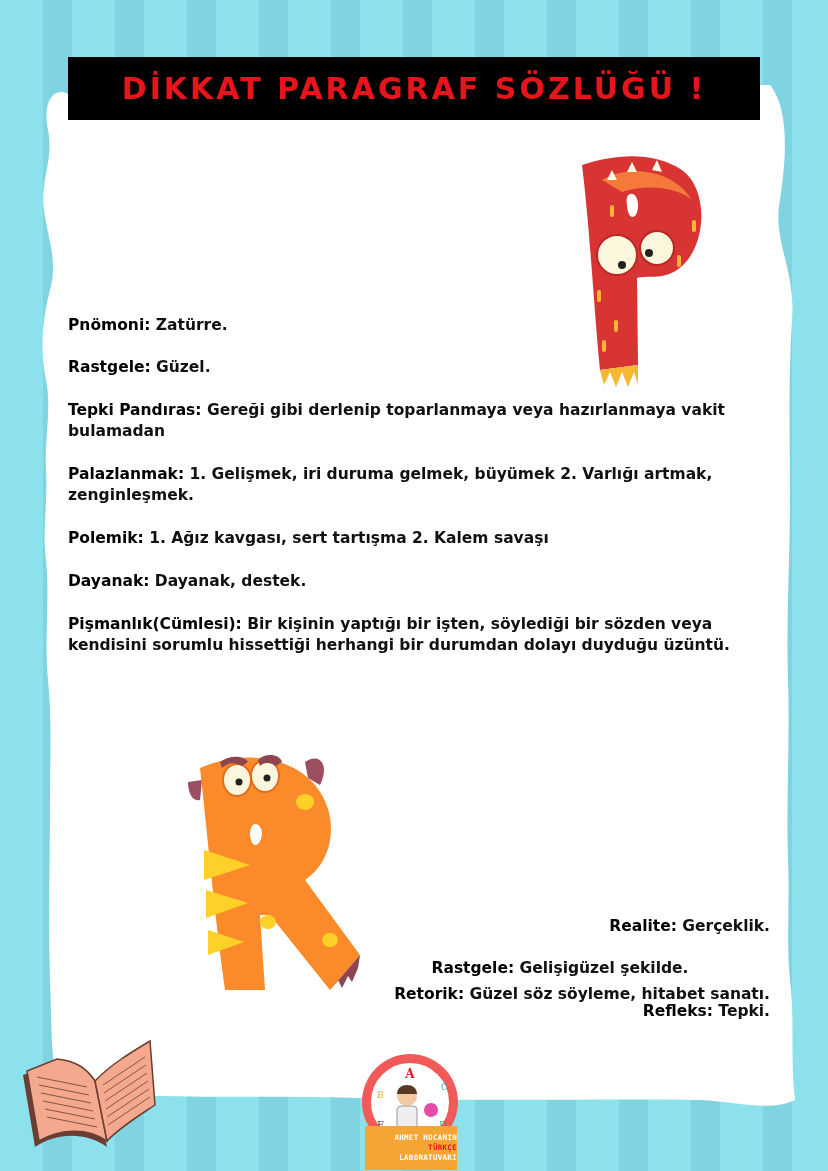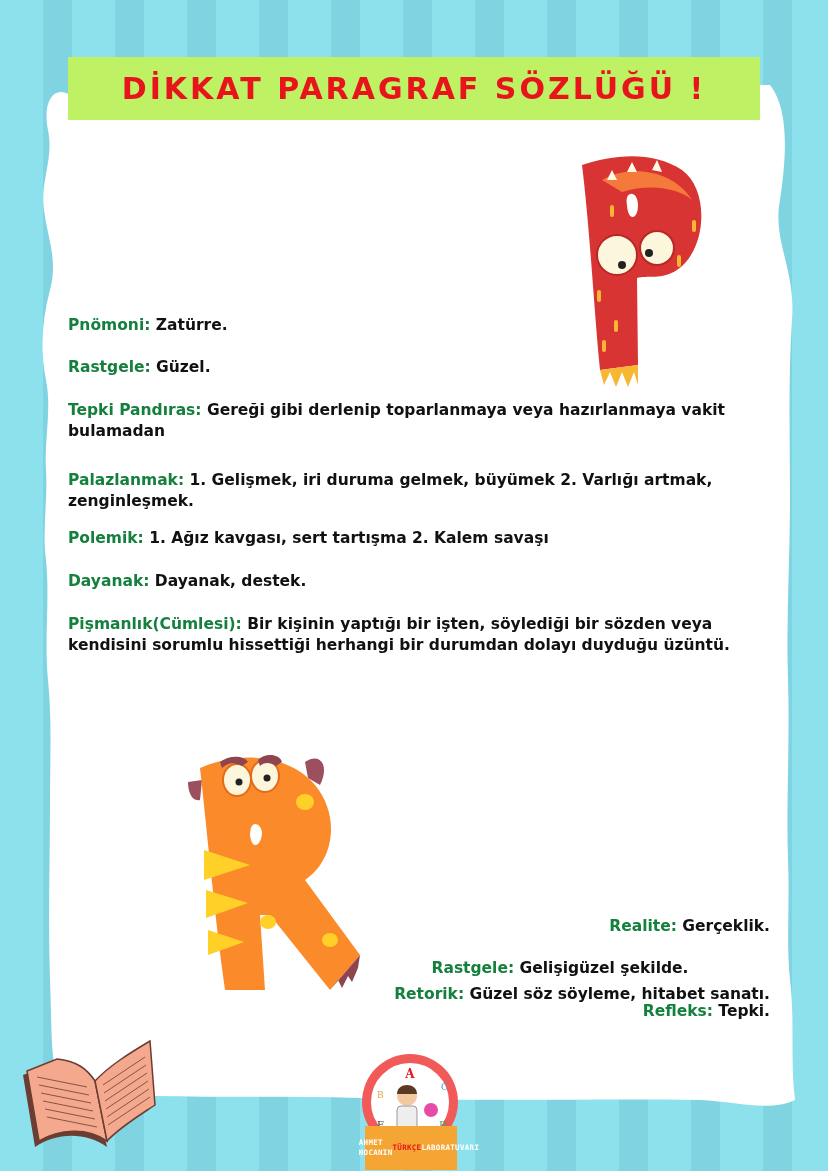--- a/index.html
+++ b/index.html
@@ -12,49 +12,49 @@
         #80d4e1 43px, #80d4e1 72px);
     }
     .page-panel {
       position: absolute;
       left: 0; top: 0; width: 828px; height: 1171px;
     }
     .page-panel svg { position: absolute; left: 0; top: 0; }
     .title-banner {
       position: absolute;
       left: 68px; top: 57px; width: 692px; height: 63px;
-      background: #bef264;
+      background: #000000;
       display: flex; align-items: center; justify-content: center;
     }
     .title-text {
       font-family: "DejaVu Sans", sans-serif;
       font-weight: bold;
       font-size: 30px;
       letter-spacing: 3px;
       color: #e8141c;
       white-space: nowrap;
     }
     .entry {
       position: absolute;
       font-family: "DejaVu Sans", sans-serif;
       font-weight: bold;
       font-size: 15.5px;
       line-height: 21px;
       color: #111;
     }
-    .entry .term { color: #15803d; }
+    .entry .term { color: #000000; }
     .entry.right { text-align: right; margin-top: 44px; }
     .p-letter { position: absolute; left: 572px; top: 150px; width: 140px; height: 245px; }
     .r-letter { position: absolute; left: 180px; top: 740px; width: 200px; height: 255px; }
     .book { position: absolute; left: 15px; top: 1035px; width: 145px; height: 120px; }
     .logo { position: absolute; left: 355px; top: 1050px; width: 110px; height: 121px; }
     .logo-banner {
       position: absolute; left: 10px; top: 76px; width: 92px; height: 44px;
       background: #f5a533;
-      display: flex; align-items: center; justify-content: center;
+      display: flex; flex-direction: column; align-items: flex-end; justify-content: center;
       font-family: "DejaVu Sans Mono", monospace; font-weight: bold;
       font-size: 7.5px; line-height: 10px; color: #fff; letter-spacing: 0.3px; padding-left: 16px;
     }
     .logo-banner .mid { color: #e8141c; }
   </style>
 </head>
 <body>
 
 <div class="page-panel">
   <svg width="828" height="1171" viewBox="0 0 828 1171">
@@ -90,21 +90,21 @@
 
 <div class="entry" style="left:68px; top:315px; width:660px;">
   <span class="term">Pnömoni:</span><span> Zatürre.</span>
 </div>
 <div class="entry" style="left:68px; top:357px; width:660px;">
   <span class="term">Rastgele:</span><span> Güzel.</span>
 </div>
 <div class="entry" style="left:68px; top:400px; width:670px;">
   <span class="term">Tepki Pandıras:</span><span> Gereği gibi derlenip toparlanmaya veya hazırlanmaya vakit bulamadan</span>
 </div>
-<div class="entry" style="left:68px; top:464px; width:650px;margin-top:6px;">
+<div class="entry" style="left:68px; top:464px; width:650px;">
   <span class="term">Palazlanmak:</span><span> 1. Gelişmek, iri duruma gelmek, büyümek 2. Varlığı artmak, zenginleşmek.</span>
 </div>
 <div class="entry" style="left:68px; top:528px; width:660px;">
   <span class="term">Polemik:</span><span> 1. Ağız kavgası, sert tartışma 2. Kalem savaşı</span>
 </div>
 <div class="entry" style="left:68px; top:571px; width:660px;">
   <span class="term">Dayanak:</span><span> Dayanak, destek.</span>
 </div>
 <div class="entry" style="left:68px; top:614px; width:670px;">
   <span class="term">Pişmanlık(Cümlesi):</span><span> Bir kişinin yaptığı bir işten, söylediği bir sözden veya kendisini sorumlu hissettiği herhangi bir durumdan dolayı duyduğu üzüntü.</span>

